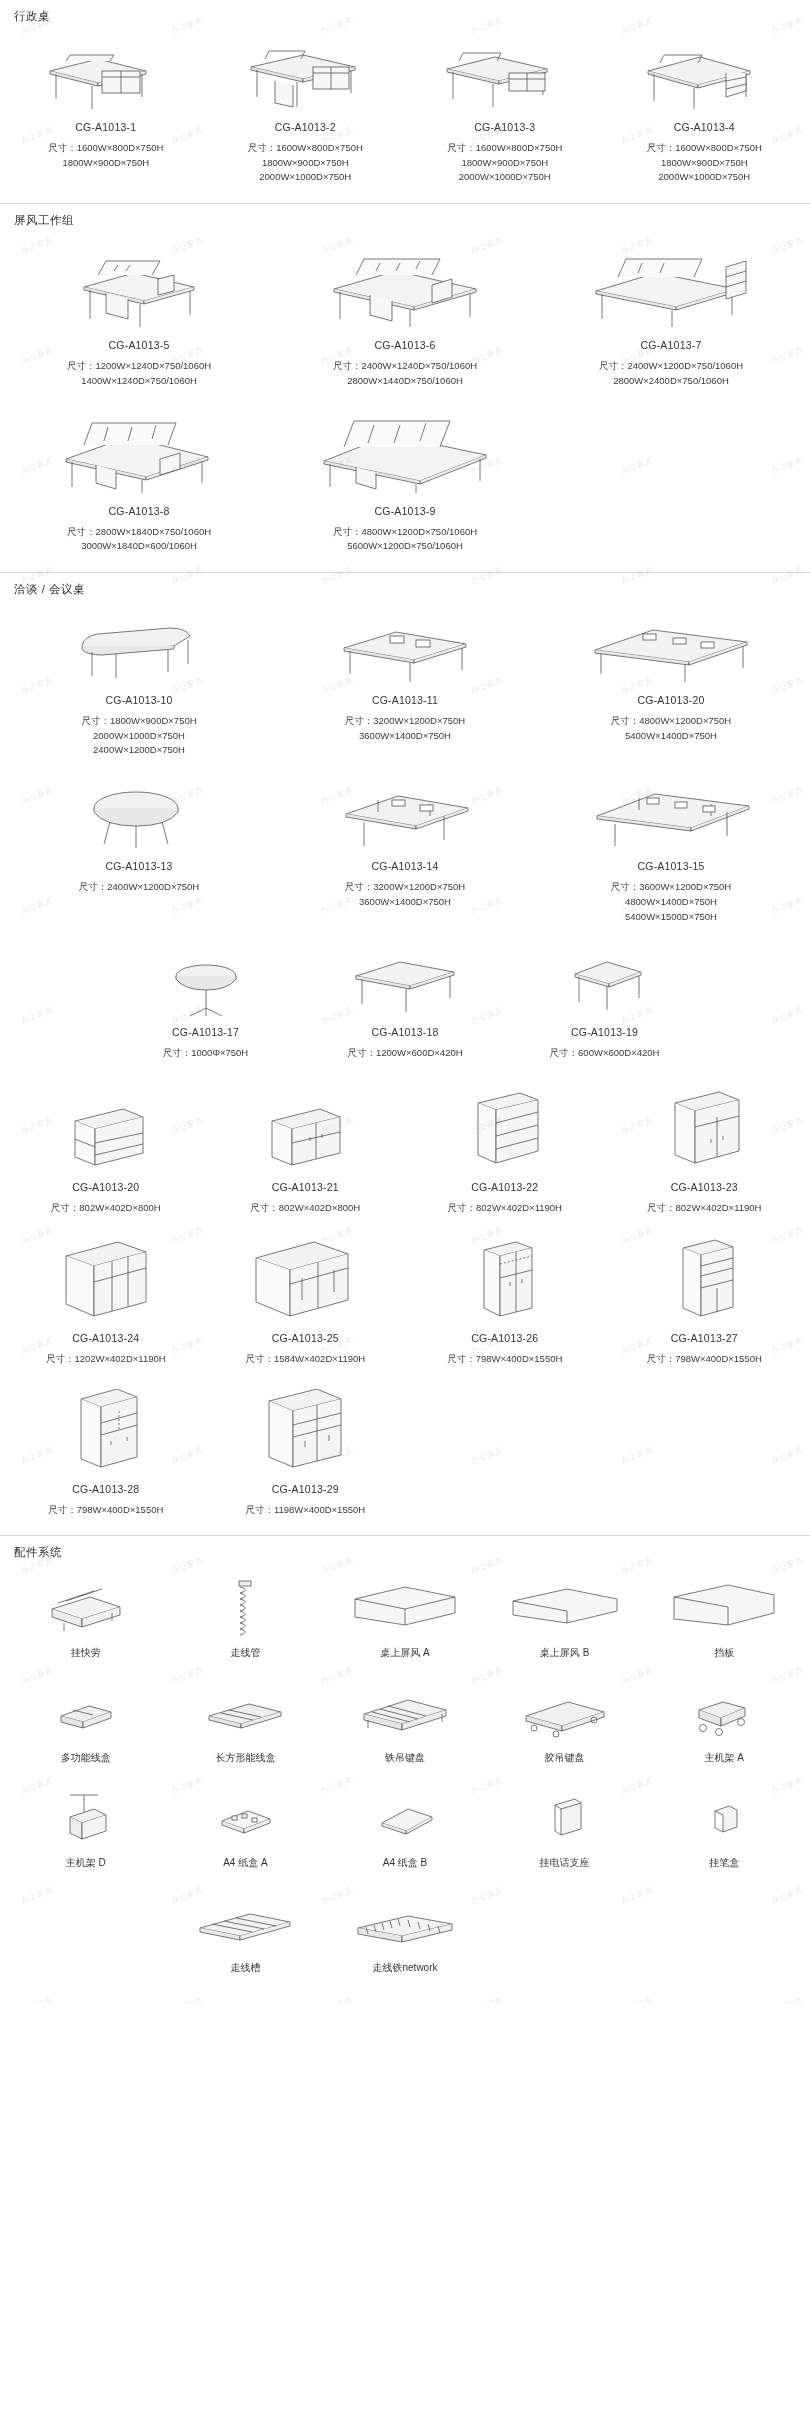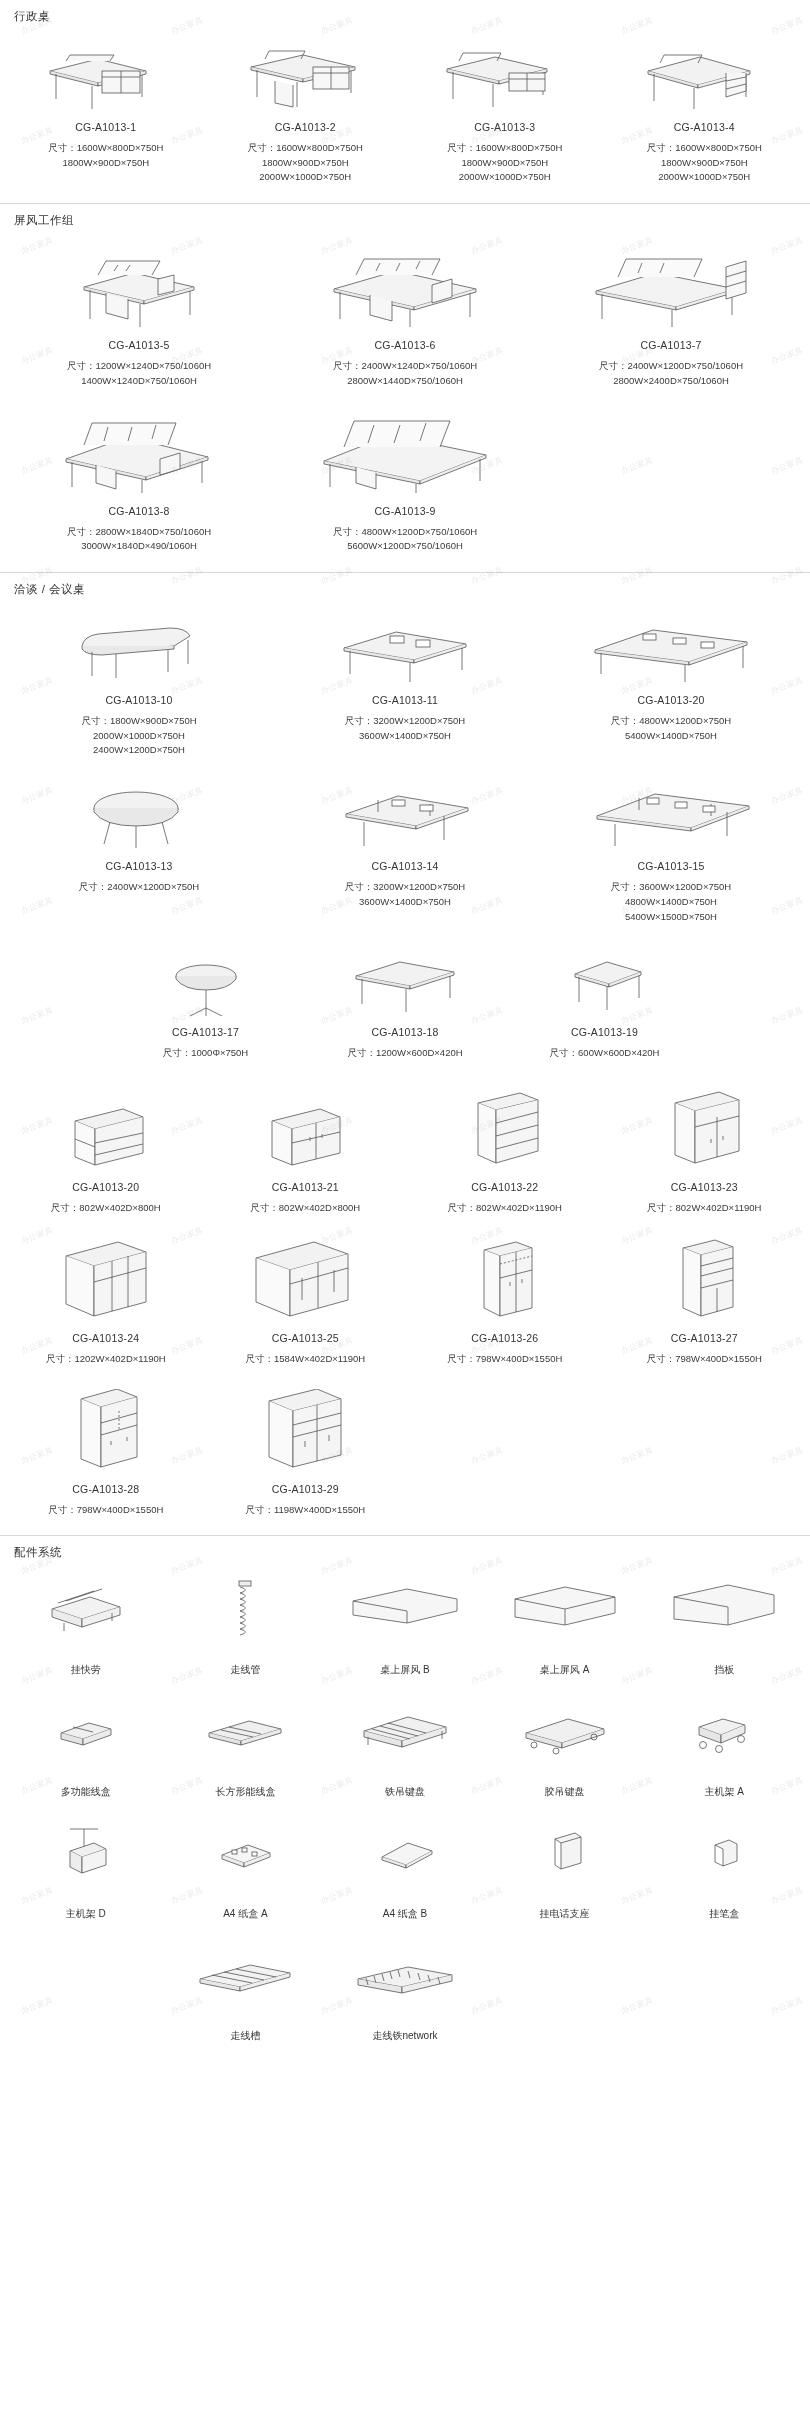--- a/index.html
+++ b/index.html
@@ -58,21 +58,21 @@
   .dims {
     font-size: 9.5px;
     color: #3a3a3a;
     line-height: 1.55;
     margin-top: 8px;
     white-space: pre-line;
   }
   .acc-label {
     font-size: 10px;
     color: #333;
-    margin-top: 26px;
+    margin-top: 9px;
   }
 
   
   .wm {
     position: absolute;
     inset: 0;
     pointer-events: none;
     z-index: 5;
   }
   .wm span {
@@ -251,21 +251,21 @@
               <path d="M28 51 L28 76 M98 69 L98 82 M158 50 L158 72"></path>
               <path d="M40 34 L48 12 L132 12 L124 34" fill="#fafafa"></path>
               <path d="M60 30 L64 16 M84 30 L88 16 M108 28 L112 14"></path>
               <path d="M52 54 L52 72 L72 78 L72 60" fill="#f7f7f7"></path>
               <path d="M116 48 L136 42 L136 58 L116 64 Z" fill="#f7f7f7"></path>
             </g>
           </svg>
         </div>
         <div class="code">CG-A1013-8</div>
         <div class="dims">尺寸：2800W×1840D×750/1060H
-3000W×1840D×490/1060H</div>
+3000W×1840D×600/1060H</div>
       </div>
 
       <div class="cell w3">
         <div class="thumb tall">
           <svg width="190" height="84" viewBox="0 0 190 84">
             <g fill="none" stroke="#555" stroke-width="0.8">
               <path d="M14 50 L80 24 L176 44 L110 70 Z" fill="#f3f3f3"></path>
               <path d="M14 50 L14 53 L110 73 L110 70" fill="#e8e8e8"></path>
               <path d="M110 70 L110 73 L176 47 L176 44" fill="#ededed"></path>
               <path d="M20 53 L20 76 M106 73 L106 82 M170 48 L170 70"></path>
@@ -641,38 +641,38 @@
             </g>
           </svg>
         </div>
         <div class="acc-label">走线管</div>
       </div>
 
       <div class="cell" style="width:20%">
         <div class="thumb acc">
           <svg width="120" height="58" viewBox="0 0 120 58">
             <g fill="none" stroke="#555" stroke-width="0.8">
+              <path d="M10 38 L10 20 L60 8 L110 18 L110 34 L60 46 Z" fill="#f6f6f6"></path>
+              <path d="M10 20 L60 30 L60 46 M60 30 L110 18"></path>
+            </g>
+          </svg>
+        </div>
+        <div class="acc-label">桌上屏风 A</div>
+      </div>
+
+      <div class="cell" style="width:20%">
+        <div class="thumb acc">
+          <svg width="120" height="58" viewBox="0 0 120 58">
+            <g fill="none" stroke="#555" stroke-width="0.8">
               <path d="M8 36 L8 22 L62 10 L112 20 L112 32 L62 44 Z" fill="#f6f6f6"></path>
               <path d="M8 22 L62 32 L62 44"></path>
             </g>
           </svg>
         </div>
         <div class="acc-label">桌上屏风 B</div>
-      </div>
-
-      <div class="cell" style="width:20%">
-        <div class="thumb acc">
-          <svg width="120" height="58" viewBox="0 0 120 58">
-            <g fill="none" stroke="#555" stroke-width="0.8">
-              <path d="M10 38 L10 20 L60 8 L110 18 L110 34 L60 46 Z" fill="#f6f6f6"></path>
-              <path d="M10 20 L60 30 L60 46 M60 30 L110 18"></path>
-            </g>
-          </svg>
-        </div>
-        <div class="acc-label">桌上屏风 A</div>
       </div>
 
       <div class="cell" style="width:20%">
         <div class="thumb acc">
           <svg width="120" height="58" viewBox="0 0 120 58">
             <g fill="none" stroke="#555" stroke-width="0.8">
               <path d="M10 40 L10 18 L64 6 L110 16 L110 34 L64 46 Z" fill="#f6f6f6"></path>
               <path d="M10 18 L64 28 L64 46"></path>
             </g>
           </svg>

